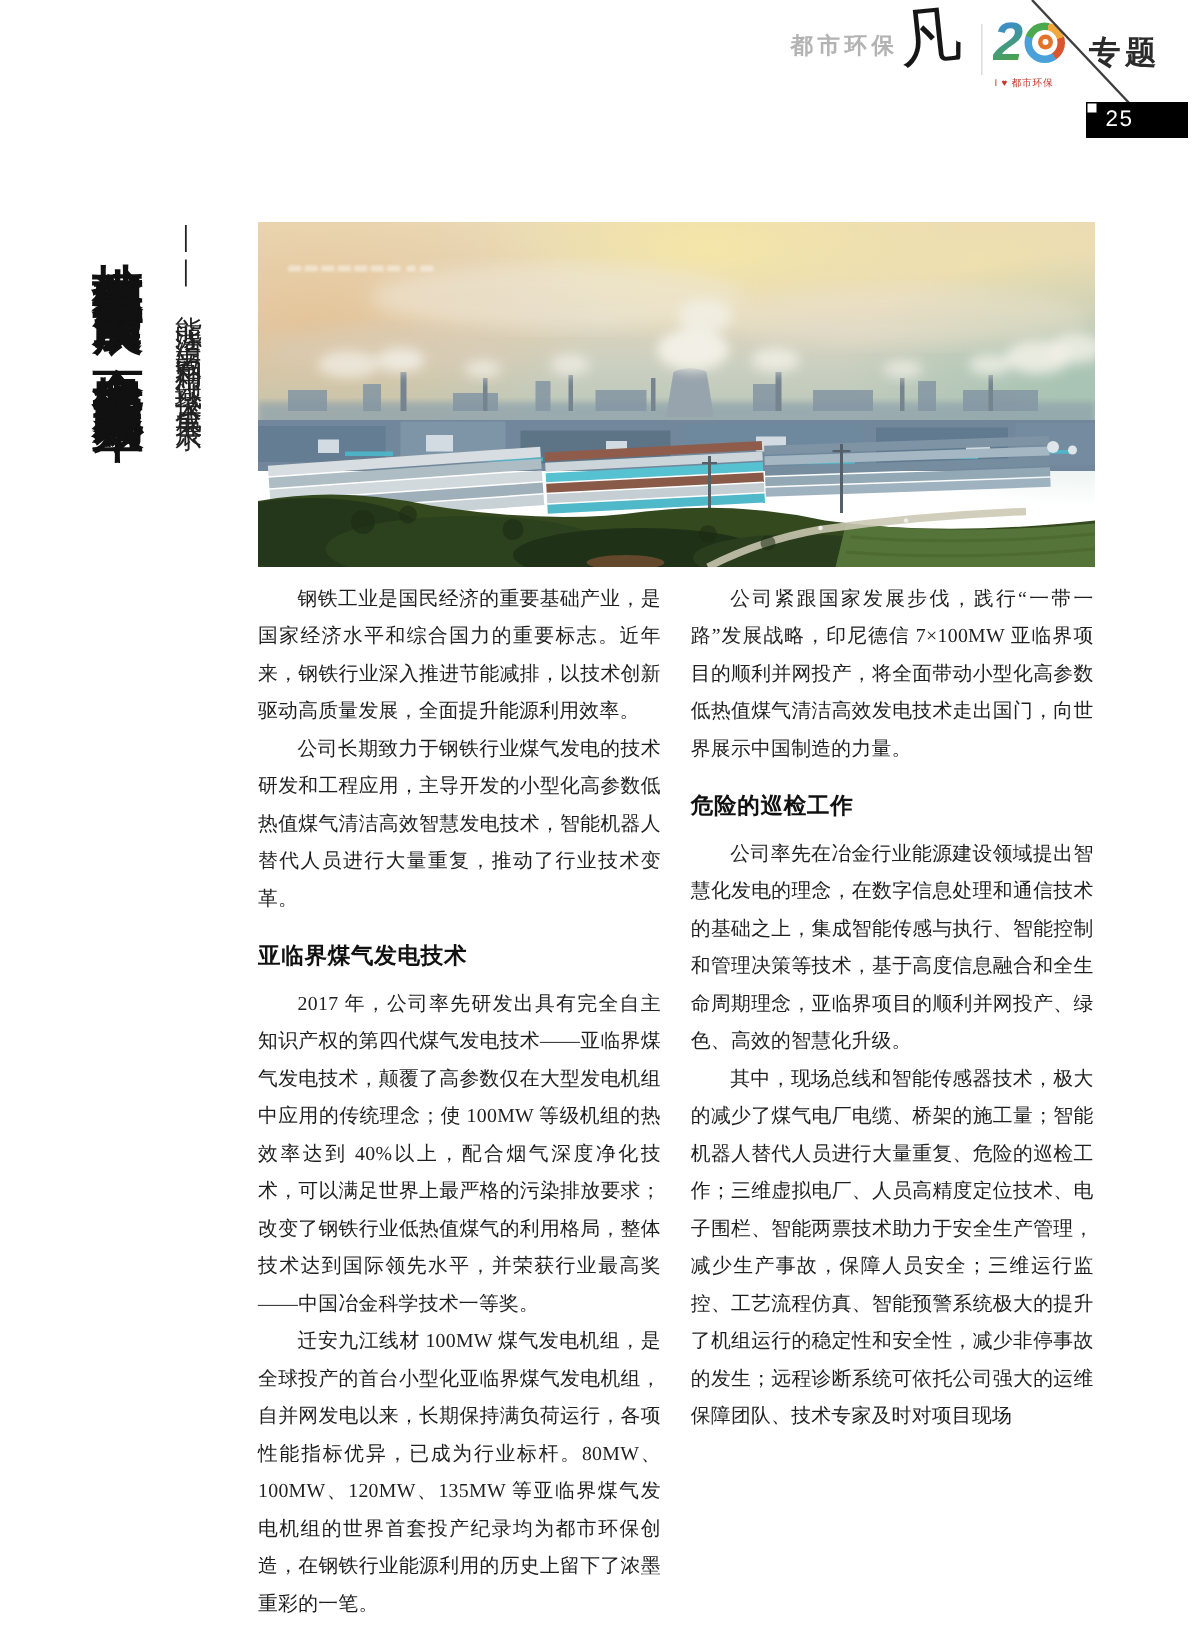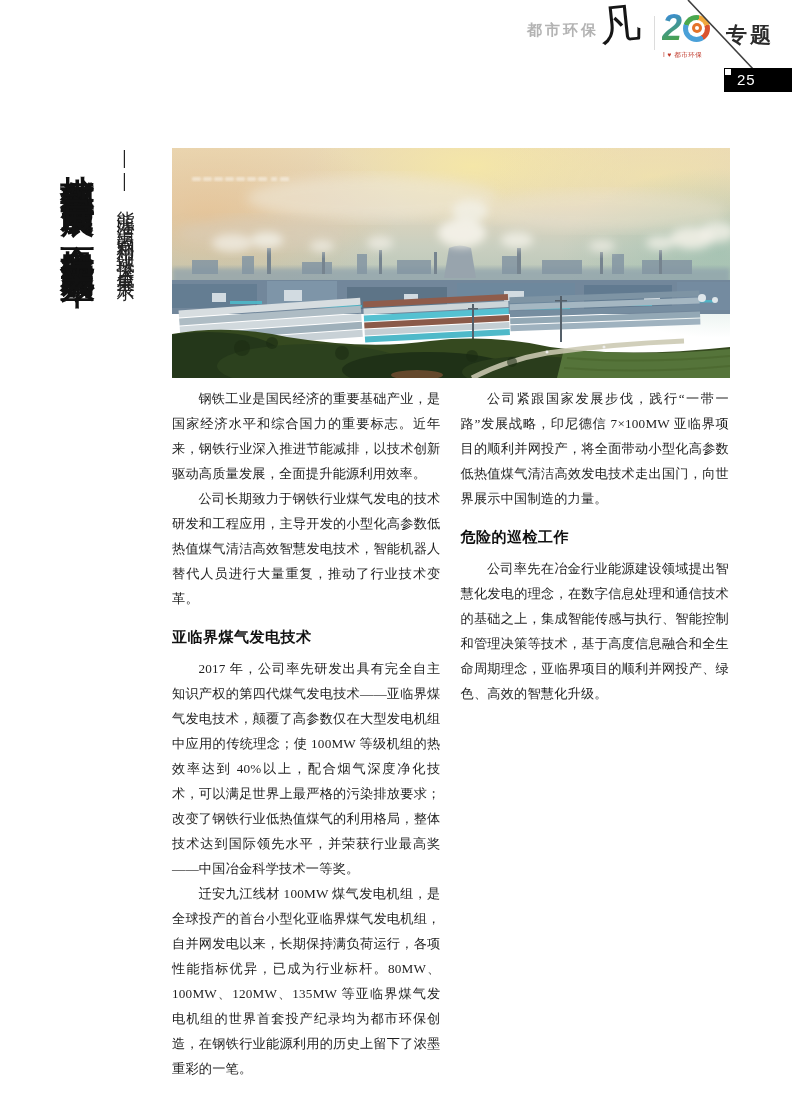--- a/index.html
+++ b/index.html
@@ -285,14 +285,15 @@
     <p class="para">钢铁工业是国民经济的重要基础产业，是国家经济水平和综合国力的重要标志。近年来，钢铁行业深入推进节能减排，以技术创新驱动高质量发展，全面提升能源利用效率。</p>
     <p class="para">公司长期致力于钢铁行业煤气发电的技术研发和工程应用，主导开发的小型化高参数低热值煤气清洁高效智慧发电技术，智能机器人替代人员进行大量重复，推动了行业技术变革。</p>
     <h3 class="sec-heading">亚临界煤气发电技术</h3>
     <p class="para">2017 年，公司率先研发出具有完全自主知识产权的第四代煤气发电技术——亚临界煤气发电技术，颠覆了高参数仅在大型发电机组中应用的传统理念；使 100MW 等级机组的热效率达到 40%以上，配合烟气深度净化技术，可以满足世界上最严格的污染排放要求；改变了钢铁行业低热值煤气的利用格局，整体技术达到国际领先水平，并荣获行业最高奖——中国冶金科学技术一等奖。</p>
     <p class="para">迁安九江线材 100MW 煤气发电机组，是全球投产的首台小型化亚临界煤气发电机组，自并网发电以来，长期保持满负荷运行，各项性能指标优异，已成为行业标杆。80MW、100MW、120MW、135MW 等亚临界煤气发电机组的世界首套投产纪录均为都市环保创造，在钢铁行业能源利用的历史上留下了浓墨重彩的一笔。</p>
   </div>
   <div class="col">
     <p class="para">公司紧跟国家发展步伐，践行“一带一路”发展战略，印尼德信 7×100MW 亚临界项目的顺利并网投产，将全面带动小型化高参数低热值煤气清洁高效发电技术走出国门，向世界展示中国制造的力量。</p>
     <h3 class="sec-heading">危险的巡检工作</h3>
     <p class="para">公司率先在冶金行业能源建设领域提出智慧化发电的理念，在数字信息处理和通信技术的基础之上，集成智能传感与执行、智能控制和管理决策等技术，基于高度信息融合和全生命周期理念，亚临界项目的顺利并网投产、绿色、高效的智慧化升级。</p>
+    <p class="para">其中，现场总线和智能传感器技术，极大的减少了煤气电厂电缆、桥架的施工量；智能机器人替代人员进行大量重复、危险的巡检工作；三维虚拟电厂、人员高精度定位技术、电子围栏、智能两票技术助力于安全生产管理，减少生产事故，保障人员安全；三维运行监控、工艺流程仿真、智能预警系统极大的提升了机组运行的稳定性和安全性，减少非停事故的发生；远程诊断系统可依托公司强大的运维保障团队、技术专家及时对项目现场</p>
   </div>
 </div>
 
 </body></html>

